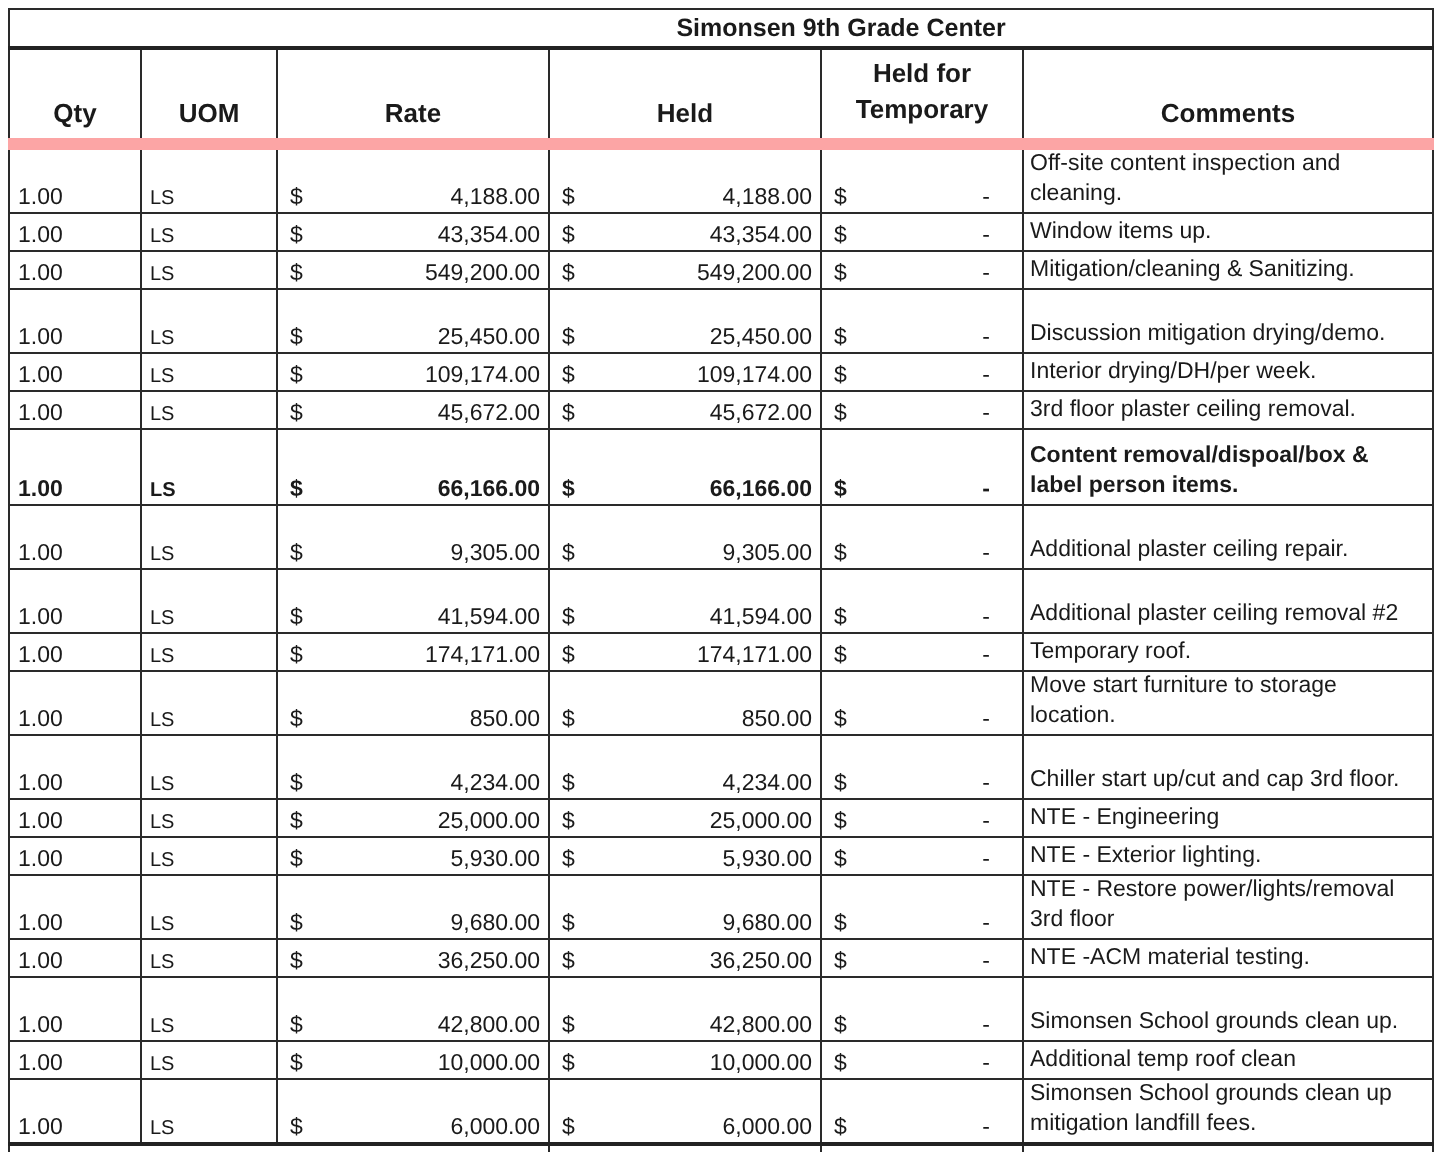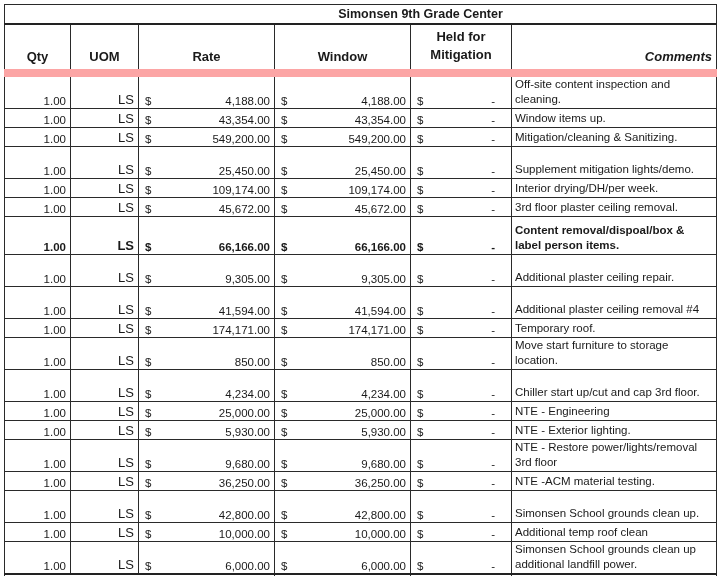--- a/index.html
+++ b/index.html
@@ -3,28 +3,28 @@
 <meta charset="utf-8">
 <style>
   html, body { margin: 0; padding: 0; background: #ffffff; }
   body { width: 721px; height: 576px; overflow: hidden; position: relative;
          font-family: "Liberation Sans", sans-serif; color: #1a1a1a; }
   .sheet { position: absolute; left: 4px; top: 4px; width: 712px; }
   table { border-collapse: collapse; table-layout: fixed; width: 712px; font-size: 11.5px; }
   td, th { border: 1.5px solid #2a2a2a; padding: 0 4px; overflow: hidden; white-space: nowrap; }
   .title-row th { height: 18px; font-weight: bold; font-size: 12.5px; text-align: center; border-bottom: 2px solid #222; }
   .title-row th span { padding-left: 120px; }
-  .head-row th { height: 39px; font-weight: bold; font-size: 13px; vertical-align: bottom; padding-bottom: 5px; border-bottom: 8px solid #fca5a5; }
-  .head-row th.comments { text-align: right; font-style: italic; }
+  .head-row th { height: 39px; font-weight: bold; font-size: 13px; vertical-align: bottom; padding-bottom: 5px; border-bottom: 6px solid #fca5a5; }
+  .head-row th.comments { text-align: center; }
   .head-row th.held { line-height: 18px; }
   tr.r td { height: 17px; vertical-align: bottom; padding-bottom: 1px; }
   tr.r.tall td { height: 30px; margin-top: 36px; }
   tr.r.tall2 td { height: 36px; font-weight: bold; }
-  td.qty { text-align: right; }
-  td.uom { text-align: right; font-size: 13px; }
+  td.qty { text-align: left; }
+  td.uom { text-align: left; font-size: 10px; }
   td.money { position: relative; text-align: right; }
   td.money .cur { position: absolute; left: 6px; bottom: 1px; }
   td.held .dash { position: absolute; right: 16px; bottom: 1px; }
   td.comment { white-space: normal; line-height: 15px; padding-left: 3px; font-size: 11.5px; }
   tr.total td { height: 17px; font-weight: bold; border-top: 2.5px solid #222; border-bottom: 2.5px solid #222; }
 </style>
 </head>
 <body>
 
 <div class="sheet">
@@ -38,22 +38,22 @@
         <col style="width:205px">
     </colgroup>
     <thead>
       <tr class="title-row">
         <th colspan="6"><span>Simonsen 9th Grade Center</span></th>
       </tr>
       <tr class="head-row">
         <th>Qty</th>
         <th>UOM</th>
         <th>Rate</th>
-        <th>Window</th>
-        <th class="held"><span>Held for</span><br><span>Mitigation</span></th>
+        <th>Held</th>
+        <th class="held"><span>Held for</span><br><span>Temporary</span></th>
         <th class="comments">Comments</th>
       </tr>
     </thead>
     <tbody id="rows">
         <tr class="r tall">
           <td class="qty">1.00</td>
           <td class="uom">LS</td>
           <td class="money"><span class="cur">$</span><span>4,188.00</span></td>
           <td class="money"><span class="cur">$</span><span>4,188.00</span></td>
           <td class="money held">
@@ -86,21 +86,21 @@
         </tr>
         <tr class="r tall">
           <td class="qty">1.00</td>
           <td class="uom">LS</td>
           <td class="money"><span class="cur">$</span><span>25,450.00</span></td>
           <td class="money"><span class="cur">$</span><span>25,450.00</span></td>
           <td class="money held">
             <span class="cur">$</span>
             <span class="dash">-</span>
           </td>
-          <td class="comment">Supplement mitigation lights/demo.</td>
+          <td class="comment">Discussion mitigation drying/demo.</td>
         </tr>
         <tr class="r ">
           <td class="qty">1.00</td>
           <td class="uom">LS</td>
           <td class="money"><span class="cur">$</span><span>109,174.00</span></td>
           <td class="money"><span class="cur">$</span><span>109,174.00</span></td>
           <td class="money held">
             <span class="cur">$</span>
             <span class="dash">-</span>
           </td>
@@ -141,21 +141,21 @@
         </tr>
         <tr class="r tall">
           <td class="qty">1.00</td>
           <td class="uom">LS</td>
           <td class="money"><span class="cur">$</span><span>41,594.00</span></td>
           <td class="money"><span class="cur">$</span><span>41,594.00</span></td>
           <td class="money held">
             <span class="cur">$</span>
             <span class="dash">-</span>
           </td>
-          <td class="comment">Additional plaster ceiling removal #4</td>
+          <td class="comment">Additional plaster ceiling removal #2</td>
         </tr>
         <tr class="r ">
           <td class="qty">1.00</td>
           <td class="uom">LS</td>
           <td class="money"><span class="cur">$</span><span>174,171.00</span></td>
           <td class="money"><span class="cur">$</span><span>174,171.00</span></td>
           <td class="money held">
             <span class="cur">$</span>
             <span class="dash">-</span>
           </td>
@@ -251,21 +251,21 @@
         </tr>
         <tr class="r tall">
           <td class="qty">1.00</td>
           <td class="uom">LS</td>
           <td class="money"><span class="cur">$</span><span>6,000.00</span></td>
           <td class="money"><span class="cur">$</span><span>6,000.00</span></td>
           <td class="money held">
             <span class="cur">$</span>
             <span class="dash">-</span>
           </td>
-          <td class="comment">Simonsen School grounds clean up additional landfill power.</td>
+          <td class="comment">Simonsen School grounds clean up mitigation landfill fees.</td>
         </tr>
       </tbody>
     <tfoot>
       <tr class="total">
         <td colspan="3"></td>
         <td class="money"><span class="cur">$</span><span>1,209,018.00</span></td>
         <td class="money held">
             <span class="cur">$</span>
             <span class="dash">-</span>
           </td>

